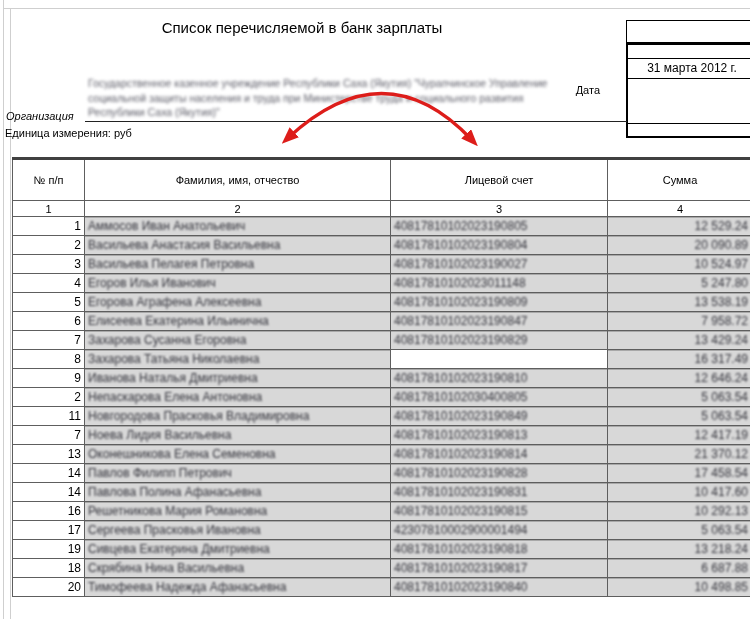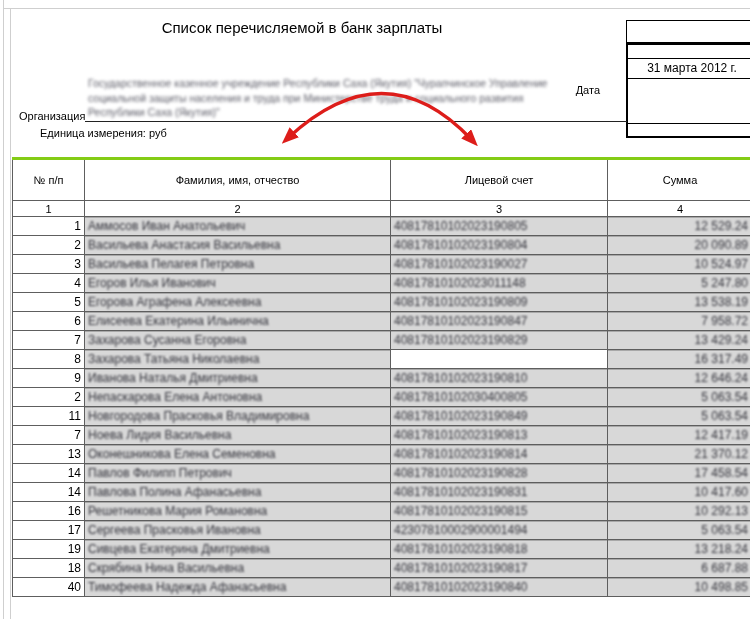--- a/index.html
+++ b/index.html
@@ -32,48 +32,48 @@
   .date-box {
     position:absolute; left:626px; top:43px; width:130px; height:95px;
     border-top:2px solid #000; border-bottom:2px solid #000; border-left:2px solid #000;
   }
   .date-box .r1 { height:14px; border-bottom:1px solid #000; }
   .date-box .r2 { height:20px; border-bottom:1px solid #000;
                   font-size:12px; line-height:19px; text-align:center; white-space:nowrap; }
   .date-box .r3 { height:45px; border-bottom:1px solid #000; }
   .date-box .r4 { height:12px; }
 
-  .org-label { position:absolute; left:19px; top:110px; font-size:11px; }
+  .org-label { position:absolute; left:6px; top:110px; font-size:11px;font-style:italic; }
   .org-text {
     position:absolute; left:88px; top:76px; width:500px;
     font-size:10.5px; line-height:14.5px; color:#5b5b66;
     filter:blur(1.4px);
   }
   .org-underline { position:absolute; left:85px; top:121px; width:542px; height:1px; background:#222; }
-  .unit-label { position:absolute; left:5px; top:127px; font-size:11px;padding-left:35px; }
+  .unit-label { position:absolute; left:5px; top:127px; font-size:11px; }
 
   
   .arrow-overlay { position:absolute; left:0; top:0; width:750px; height:619px; pointer-events:none; }
 
   
   .salary-table {
     position:absolute; left:12px; top:157px; width:740px;
     border-collapse:collapse; table-layout:fixed;
     font-size:11px;
   }
   .salary-table col.c1 { width:72px; }
   .salary-table col.c2 { width:306px; }
   .salary-table col.c3 { width:217px; }
   .salary-table col.c4 { width:145px; }
   .salary-table td {
     border:1px solid #5e5e5e;
     overflow:hidden; white-space:nowrap;
     vertical-align:middle;
   }
-  .salary-table tr.hdr td { border-top:3px solid #84cc16; height:42px; text-align:center; }
+  .salary-table tr.hdr td { border-top:3px solid #404040; height:42px; text-align:center; }
   .salary-table tr.colnum td { height:16px; text-align:center; }
   .salary-table tr.datarow td { height:19px; font-size:12px; }
   td.cell-rownum { text-align:right; padding-right:3px; background:#fff; font-size:12px; }
   td.cell-gray { background:#d8d8d8; box-shadow: inset 0 1px 0 #a8a8a8; }
   td.cell-empty { background:#ffffff; box-shadow:none; }
   td .blur { filter:blur(1.3px); color:#35353d; }
   td.cell-name { padding-left:3px; text-align:left; }
   td.cell-account { padding-left:3px; text-align:left; }
   td.cell-amount { padding-right:4px; text-align:right; }
 </style>
@@ -260,19 +260,19 @@
   </tr>
 
   <tr class="datarow">
     <td class="cell-rownum">18</td>
     <td class="cell-name cell-gray"><span class="blur">Скрябина Нина Васильевна</span></td>
     <td class="cell-account cell-gray"><span class="blur">40817810102023190817</span></td>
     <td class="cell-amount cell-gray"><span class="blur">6 687.88</span></td>
   </tr>
 
   <tr class="datarow">
-    <td class="cell-rownum">40</td>
+    <td class="cell-rownum">20</td>
     <td class="cell-name cell-gray"><span class="blur">Тимофеева Надежда Афанасьевна</span></td>
     <td class="cell-account cell-gray"><span class="blur">40817810102023190840</span></td>
     <td class="cell-amount cell-gray"><span class="blur">10 498.85</span></td>
   </tr>
 </tbody>
 </table>
 
 </body></html>

